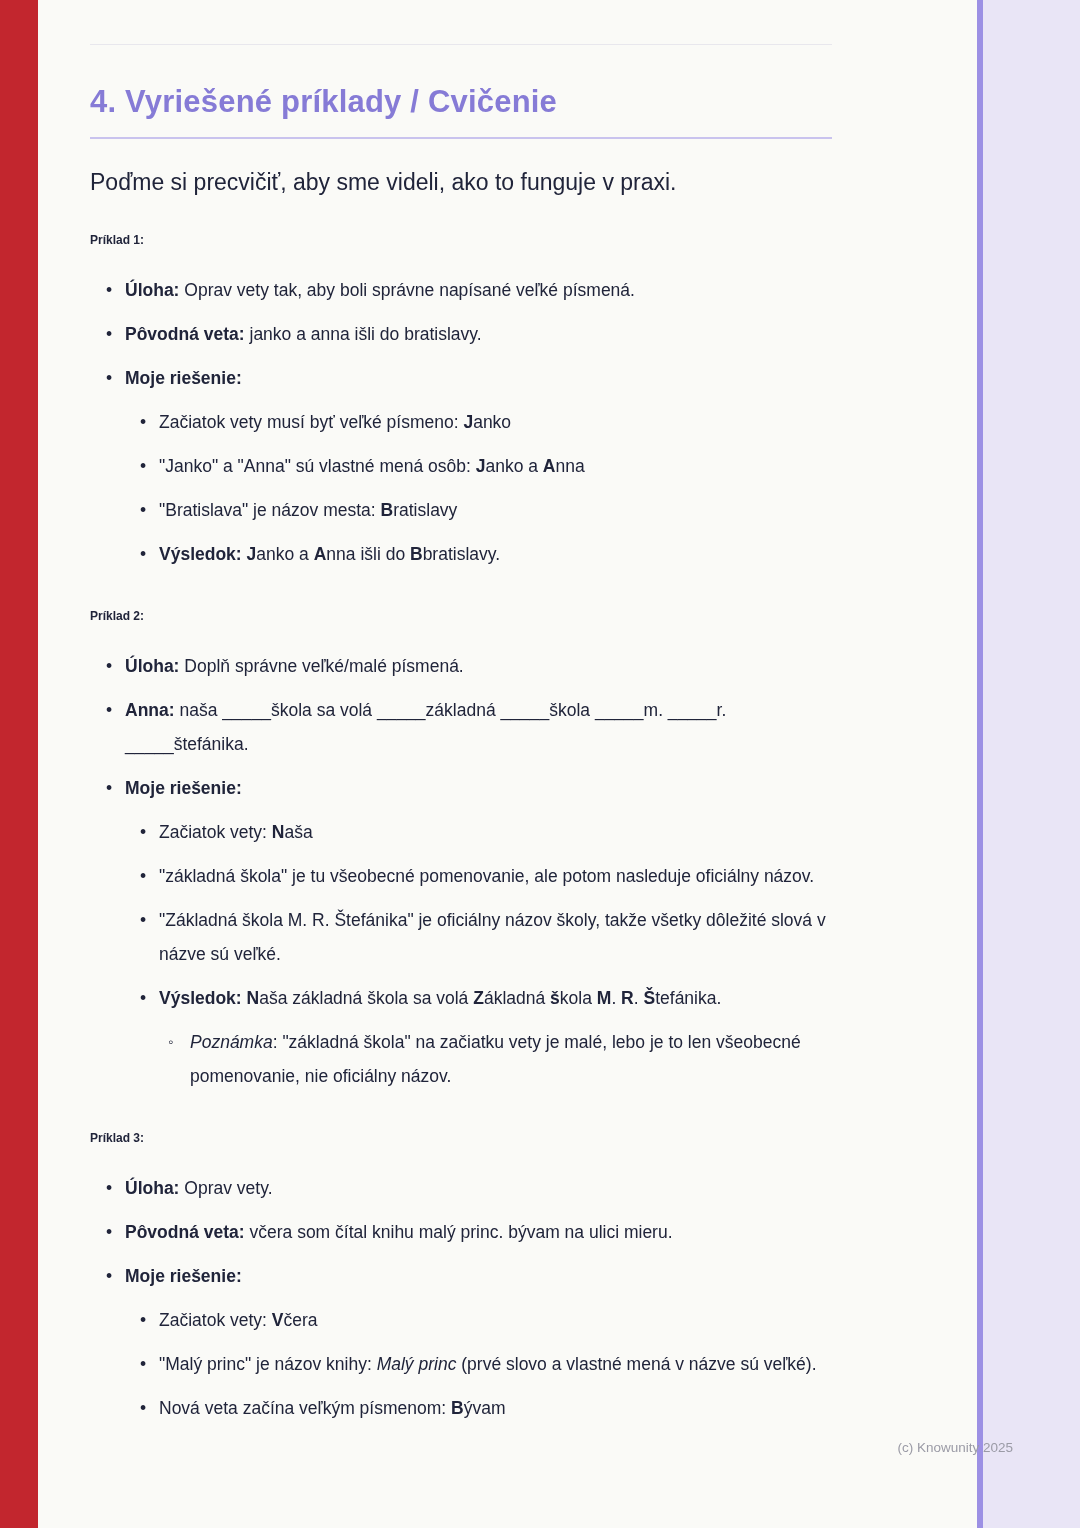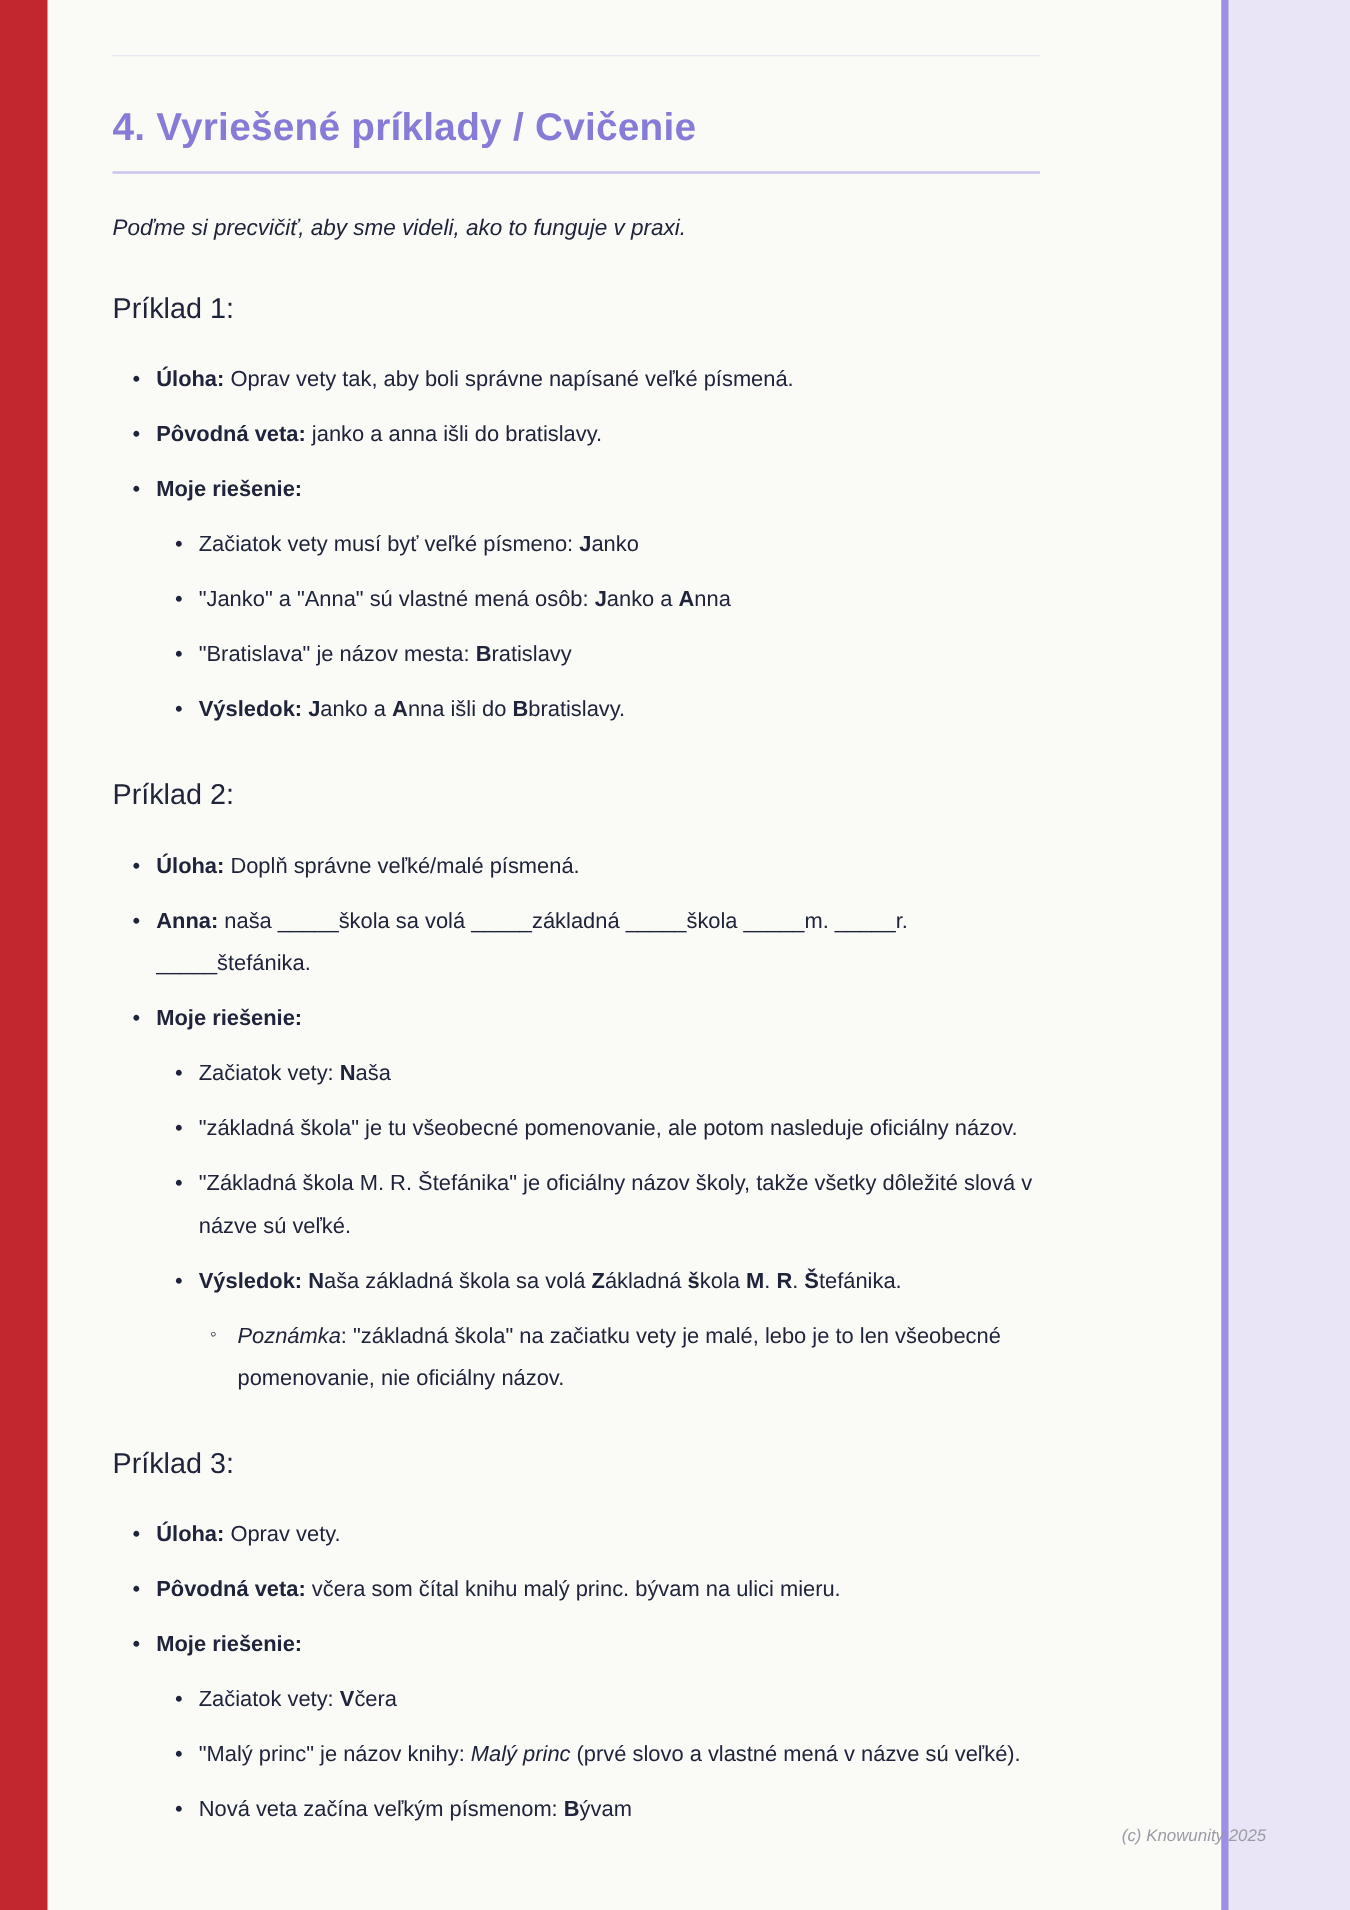--- a/index.html
+++ b/index.html
@@ -31,40 +31,40 @@
     width: 742px;
   }
   .top-rule { border-top: 1px solid var(--hairline, #E8E7ED); margin-top: 44px; }
   h1.title {
     color: var(--accent, #867BD6);
     font-size: 31px; font-weight: bold;
     margin: 38px 0 16px; letter-spacing: .2px;
     line-height: 38px;
   }
   .title-rule { height: 2px; background: var(--rule, #C9C3EE); margin-top: 16px; }
-  .intro { font-size: 18px; margin: 30px 0 0; line-height: 26px; font-style: italic; }
-  .section-heading { font-weight: normal; font-size: 23px; margin: 38px 0 26px; }
+  .intro { font-size: 23px; margin: 30px 0 0; line-height: 26px; }
+  .section-heading { font-weight: bold; font-size: 12px; margin: 38px 0 26px; }
   .list { margin: 0; }
   .item {
     display: flex; align-items: flex-start;
     font-size: 17.5px; line-height: 34px;
     margin: 0 0 10px;
   }
   .item.lvl1 { padding-left: 16px; }
   .item.lvl2 { padding-left: 50px; }
   .item.lvl3 { padding-left: 78px; }
   .bullet { flex: none; width: 19px; }
   .item.lvl3 .bullet { width: 22px; font-size: 15px; }
   .txt { flex: 1 1 auto; }
   .b { font-weight: bold; text-align: center; }
   .i { font-style: italic; margin-top: 37px; }
   .footer {
-    position: absolute; right: 67px; bottom: 52px;
+    position: absolute; right: 67px; bottom: 73px;
     font-size: 13.5px; color: var(--muted, #9B9BA6);
-    z-index: 3; white-space: nowrap; font-style: italic;
+    z-index: 3; white-space: nowrap;
   }
 </style>
 </head>
 <body>
 
 <div class="left-stripe"></div>
 <div class="right-line"></div>
 <div class="right-panel"></div>
 
 <div class="content">

